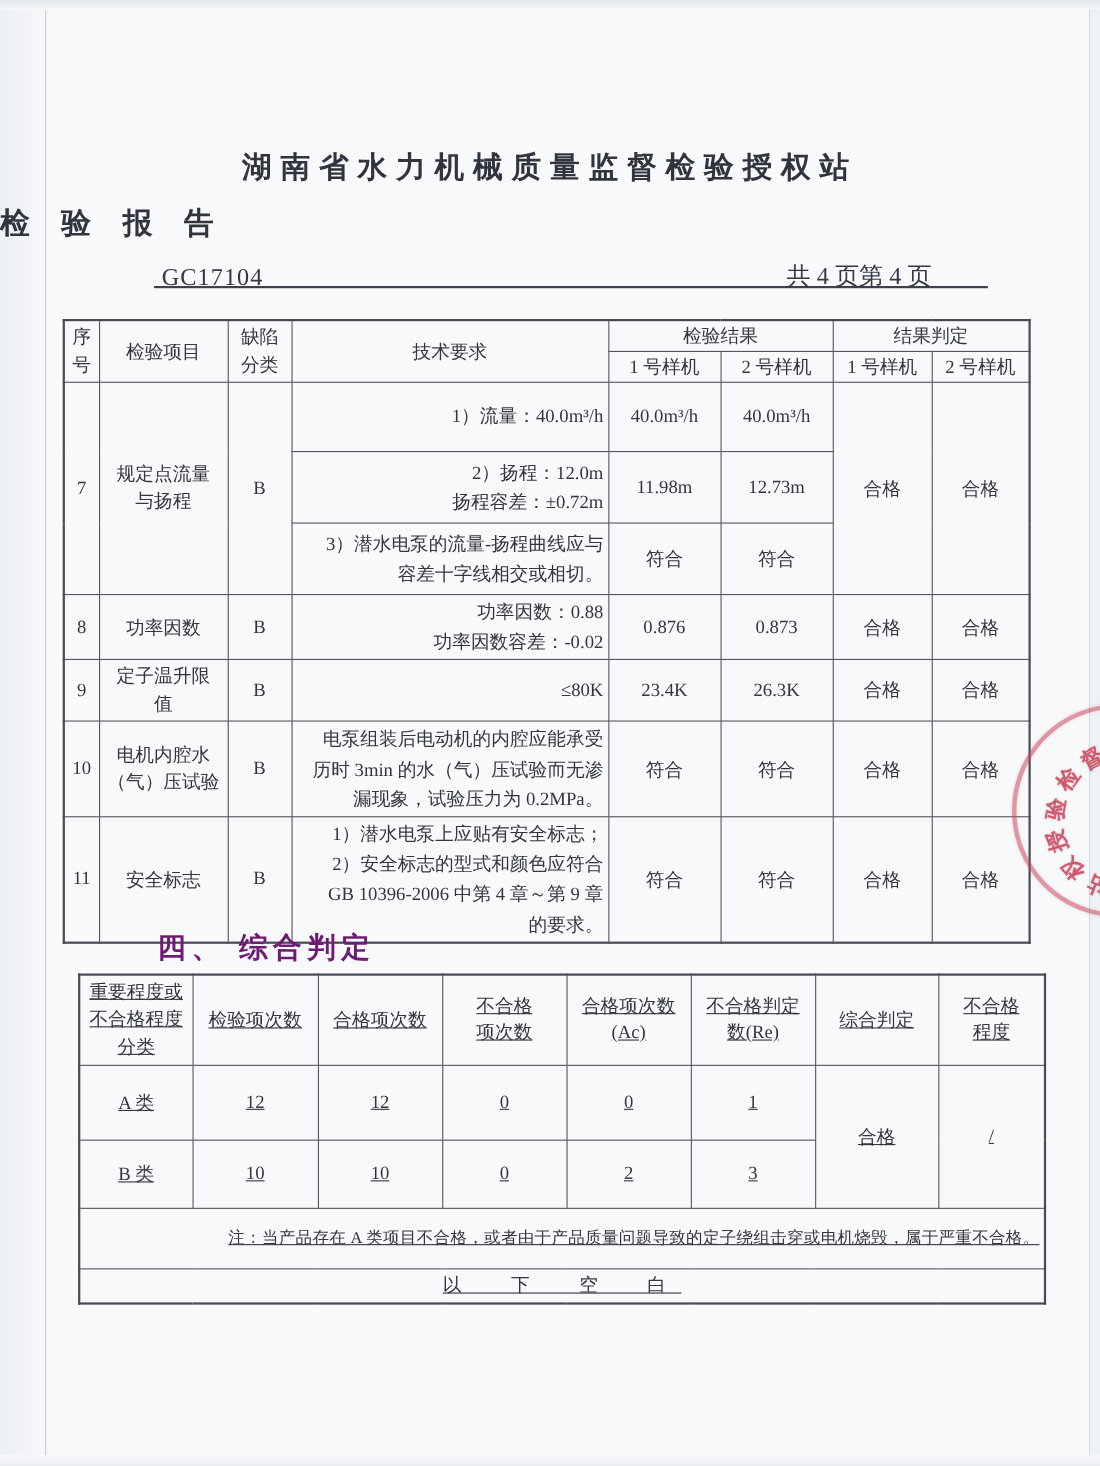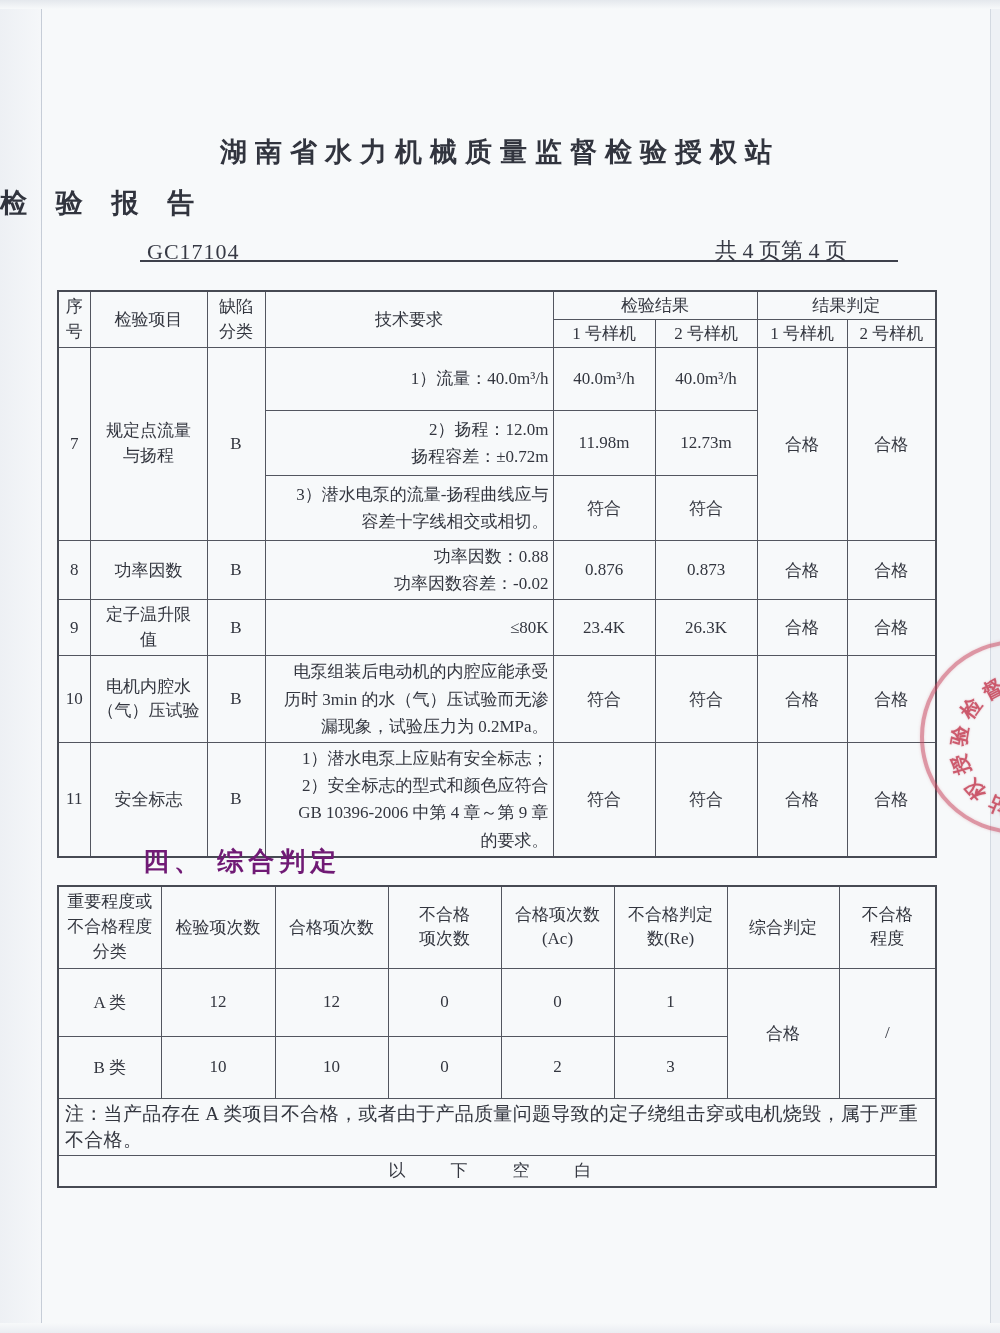--- a/index.html
+++ b/index.html
@@ -25,28 +25,28 @@
   .title2{left:0;top:185px;width:1000px;text-align:left;
     font-size:27px;font-weight:bold;letter-spacing:8px;word-spacing:6px;color:#31343e;}
   .refline{left:140px;top:232px;width:758px;height:28px;
     border-bottom:2px solid #3e414b;}
   .docno{left:147px;top:239px;font-size:22px;letter-spacing:1px;color:#363944;}
   .pages{left:715px;top:236px;width:183px;display:flex;justify-content:flex-start;
     font-size:22px;color:#363944;}
 
   table{border-collapse:collapse;table-layout:fixed;background:transparent;}
   #t1{left:57px;top:290px;width:878px;}
-  #t2{left:57px;top:885px;width:878px;}
+  #t2{left:71px;top:885px;width:878px;text-decoration:underline;}
   td,th{border:1px solid #53565f;font-weight:normal;font-size:17px;
     text-align:center;vertical-align:middle;padding:2px 4px;color:#33363f;
     overflow:hidden;}
   #t1,#t2{border:2px solid #474a53;}
   .ml{white-space:pre-line;line-height:1.45;}
   .tech{text-align:right;padding-left:10px;line-height:1.6;white-space:pre-line;}
-  .note-cell{text-align:left;padding-left:6px;font-size:19px;letter-spacing:0.3px;}
+  .note-cell{text-align:right;padding-left:6px;font-size:15px;letter-spacing:0.3px;}
   .blank-cell{letter-spacing:14px;font-size:17px;}
 
   .sec-title{left:143px;top:844px;font-size:26px;font-weight:bold;letter-spacing:5px;
     font-family:"Liberation Sans","DejaVu Sans",sans-serif;color:#701a75;}
 
   
   #stamp{position:absolute;left:0;top:0;width:1000px;height:1333px;pointer-events:none;}
   .ring{position:absolute;left:920px;top:640px;width:186px;height:186px;
     border-radius:50%;border:4px solid rgba(200,70,92,0.55);
     box-shadow:0 0 3px rgba(200,70,92,0.25), inset 0 0 3px rgba(200,70,92,0.2);}

